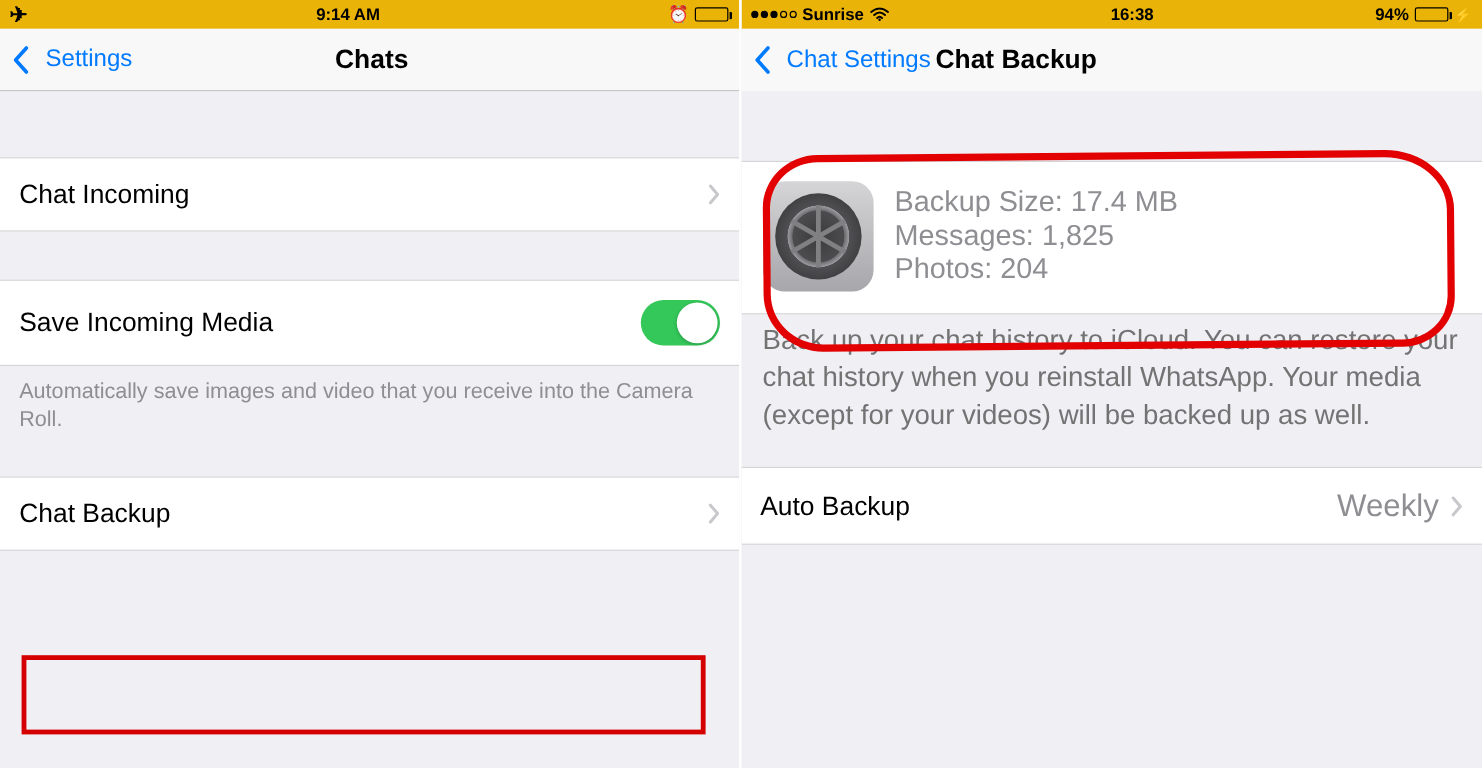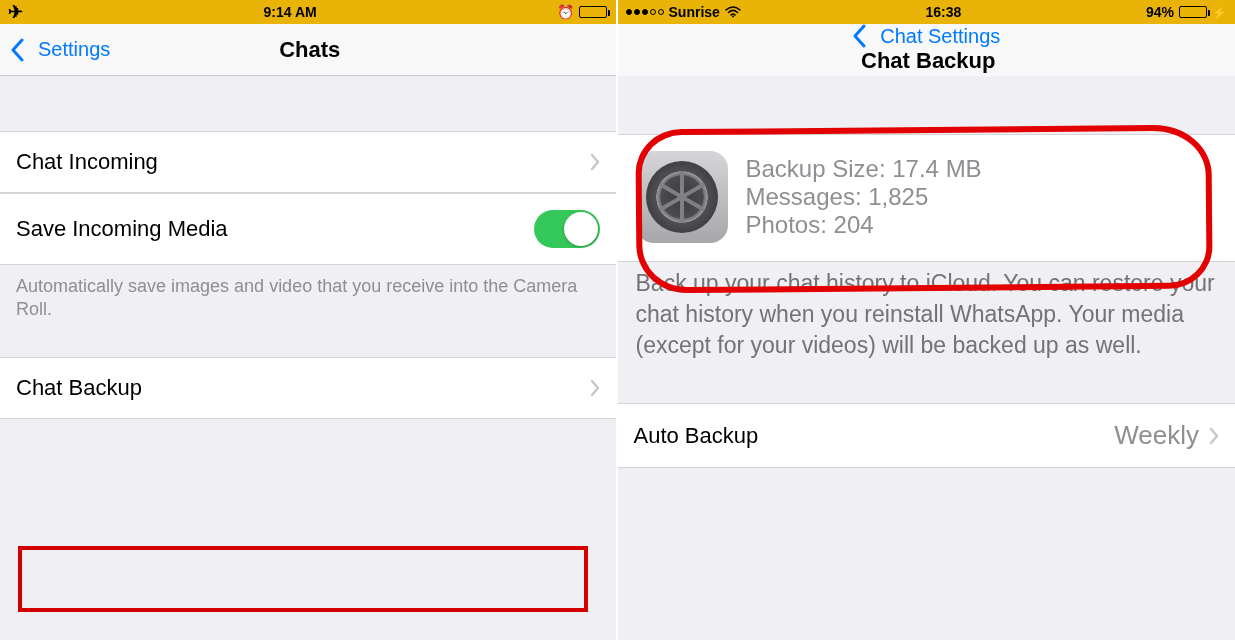--- a/index.html
+++ b/index.html
@@ -52,21 +52,21 @@
     
     .nav-bar {
       height: 52px;
       background: #f8f8f8;
       display: flex;
       align-items: center;
       padding: 0 10px;
       position: relative;
       border-bottom: 1px solid #c8c8cc;
     }
-    .nav-bar.noborder { border-bottom: none; flex-direction: column; }
+    .nav-bar.noborder { border-bottom: none; }
     .back-btn {
       display: flex;
       align-items: center;
       color: #007aff;
       font-size: 20px;
       gap: 14px;
       z-index: 2;
     }
     .chevron-svg { width: 14px; height: 24px; }
     .nav-title {
@@ -75,23 +75,23 @@
       color: #000;
       margin-left: 4px;
     }
     .nav-title.centered {
       position: absolute;
       left: 0; right: 0;
       text-align: center;
       z-index: 1;
     }
     
-    .group { }
+    .group { margin-top: 40px; }
     .group.first { margin-top: 55px; }
-    .group.near { margin-top: 32px; }
+    .group.near { margin-top: 18px; }
     .group.tight { margin-top: 25px; }
     .cell {
       background: #fff;
       border-top: 1px solid #d4d4d8;
       border-bottom: 1px solid #d4d4d8;
       display: flex;
       align-items: center;
       padding: 16px 16px;
       font-size: 22px;
       position: relative;

